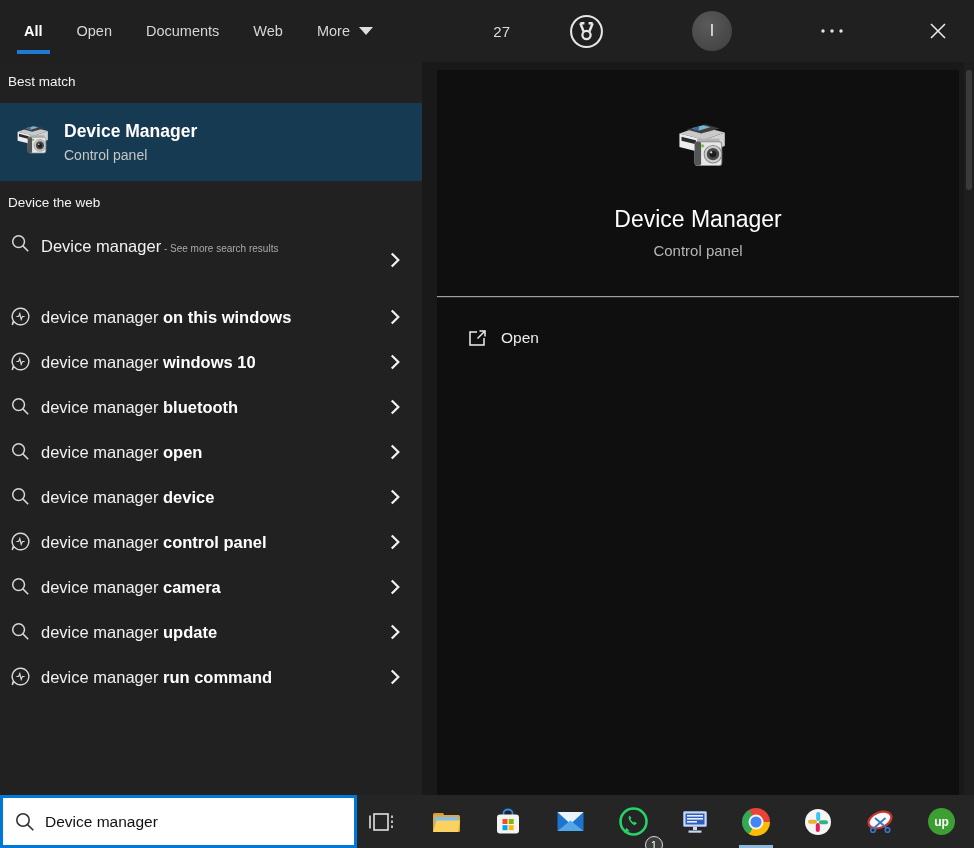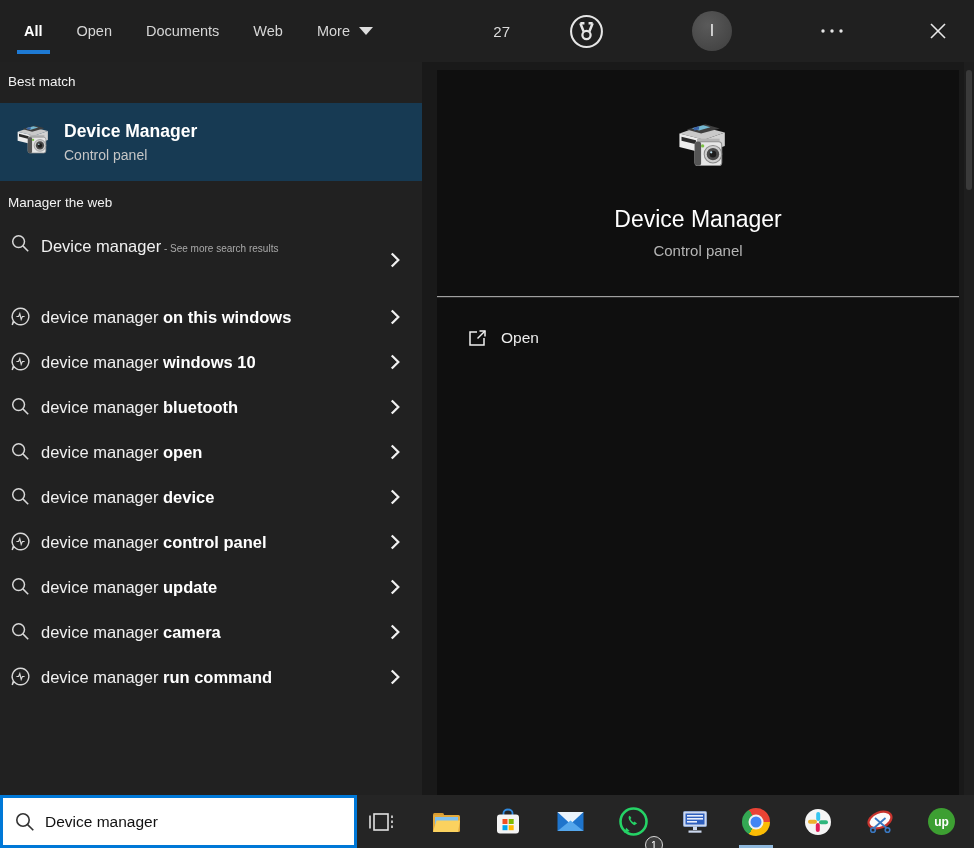--- a/index.html
+++ b/index.html
@@ -154,21 +154,21 @@
     <div class="best-match-row">
       <svg class="bm-icon">
           <use href="#dm-device-icon"></use>
         </svg>
       <div class="bm-text">
         <div class="bm-title">Device Manager</div>
         <div class="bm-sub">Control panel</div>
       </div>
     </div>
 
-    <div class="section-header hdr-web">Manager the web</div>
+    <div class="section-header hdr-web">Device the web</div>
 
     <div class="suggest-list">
 
       <div class="srow tall">
         <svg class="sicon">
             <use href="#ic-search"></use>
           </svg>
         <div class="stext"><span>Device manager</span><span class="sfx-dim"> - See more search results</span></div>
         <svg class="chev" width="15" height="17">
             <use href="#ic-chevron"></use>
@@ -232,31 +232,31 @@
         <div class="stext"><span>device manager </span><span class="sfx-bold">control panel</span></div>
         <svg class="chev" width="15" height="17">
             <use href="#ic-chevron"></use>
           </svg>
       </div>
 
       <div class="srow">
         <svg class="sicon">
             <use href="#ic-search"></use>
           </svg>
+        <div class="stext"><span>device manager </span><span class="sfx-bold">camera</span></div>
+        <svg class="chev" width="15" height="17">
+            <use href="#ic-chevron"></use>
+          </svg>
+      </div>
+
+      <div class="srow">
+        <svg class="sicon">
+            <use href="#ic-search"></use>
+          </svg>
         <div class="stext"><span>device manager </span><span class="sfx-bold">update</span></div>
-        <svg class="chev" width="15" height="17">
-            <use href="#ic-chevron"></use>
-          </svg>
-      </div>
-
-      <div class="srow">
-        <svg class="sicon">
-            <use href="#ic-search"></use>
-          </svg>
-        <div class="stext"><span>device manager </span><span class="sfx-bold">camera</span></div>
         <svg class="chev" width="15" height="17">
             <use href="#ic-chevron"></use>
           </svg>
       </div>
 
       <div class="srow">
         <svg class="sicon">
             <use href="#ic-bubble"></use>
           </svg>
         <div class="stext"><span>device manager </span><span class="sfx-bold">run command</span></div>

